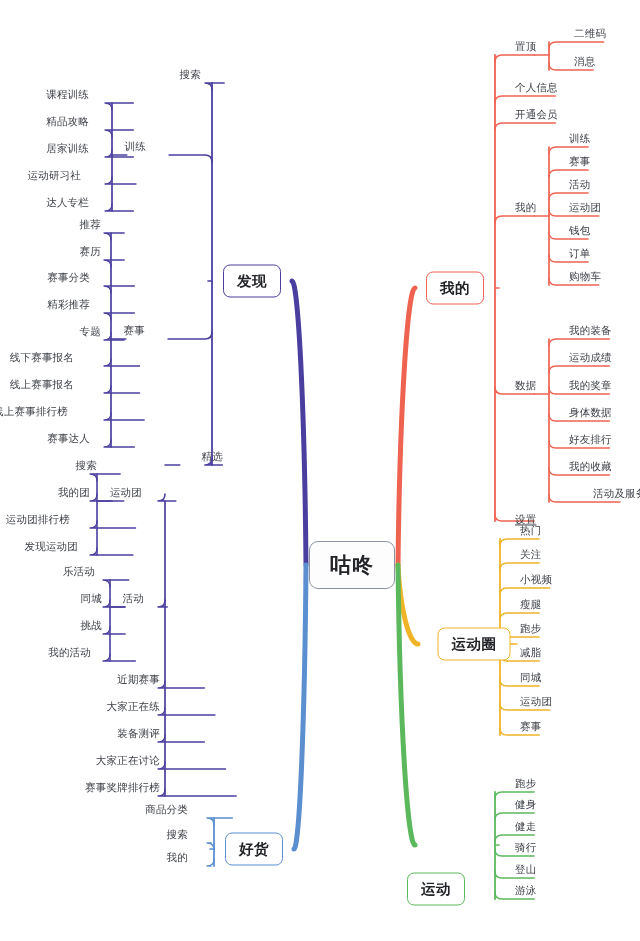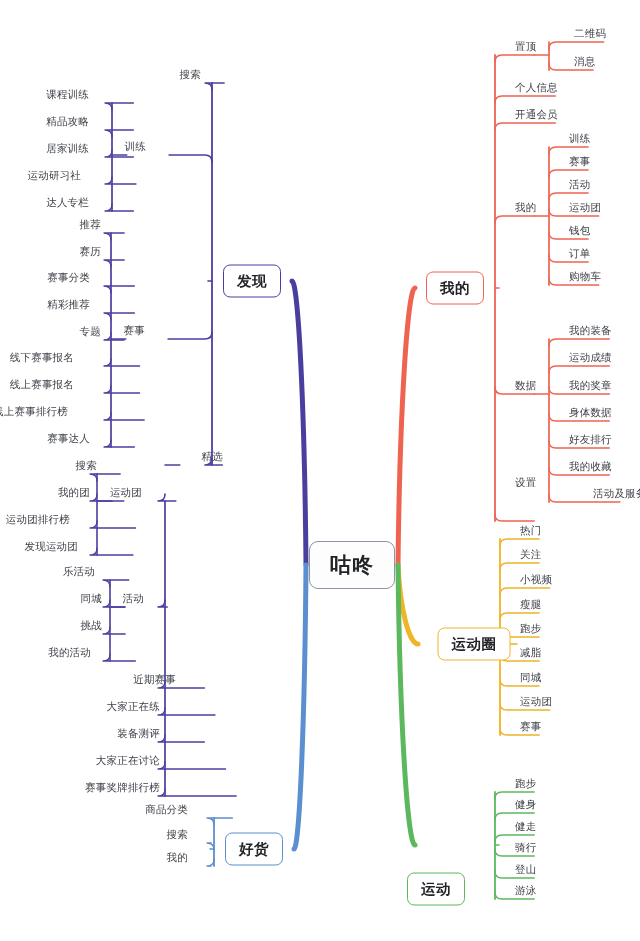--- a/index.html
+++ b/index.html
@@ -171,21 +171,21 @@
       <div class="node leaf al-r" style="left: 144px; top: 501px;">运动团</div>
       <div class="node leaf al-r" style="left: 99px; top: 474px;">搜索</div>
       <div class="node leaf al-r" style="left: 92px; top: 501px;">我的团</div>
       <div class="node leaf al-r" style="left: 72px; top: 528px;">运动团排行榜</div>
       <div class="node leaf al-r" style="left: 80px; top: 555px;">发现运动团</div>
       <div class="node leaf al-r" style="left: 146px; top: 607px;">活动</div>
       <div class="node leaf al-r" style="left: 97px; top: 580px;">乐活动</div>
       <div class="node leaf al-r" style="left: 104px; top: 607px;">同城</div>
       <div class="node leaf al-r" style="left: 104px; top: 634px;">挑战</div>
       <div class="node leaf al-r" style="left: 93px; top: 661px;">我的活动</div>
-      <div class="node leaf al-r" style="left: 178px; top: 688px;">近期赛事</div>
+      <div class="node leaf al-r" style="left: 162px; top: 688px;">近期赛事</div>
       <div class="node leaf al-r" style="left: 162px; top: 715px;">大家正在练</div>
       <div class="node leaf al-r" style="left: 162px; top: 742px;">装备测评</div>
       <div class="node leaf al-r" style="left: 162px; top: 769px;">大家正在讨论</div>
       <div class="node leaf al-r" style="left: 162px; top: 796px;">赛事奖牌排行榜</div>
       <div class="node l1" style="left: 455px; top: 288px; border-color: rgb(239, 99, 81);">我的</div>
       <div class="node leaf al-l" style="left: 513px; top: 55px;">置顶</div>
       <div class="node leaf al-l" style="left: 572px; top: 42px;">二维码</div>
       <div class="node leaf al-l" style="left: 572px; top: 70px;">消息</div>
       <div class="node leaf al-l" style="left: 513px; top: 96px;">个人信息</div>
       <div class="node leaf al-l" style="left: 513px; top: 123px;">开通会员</div>
@@ -198,21 +198,21 @@
       <div class="node leaf al-l" style="left: 567px; top: 262px;">订单</div>
       <div class="node leaf al-l" style="left: 567px; top: 285px;">购物车</div>
       <div class="node leaf al-l" style="left: 513px; top: 394px;">数据</div>
       <div class="node leaf al-l" style="left: 567px; top: 339px;">我的装备</div>
       <div class="node leaf al-l" style="left: 567px; top: 366px;">运动成绩</div>
       <div class="node leaf al-l" style="left: 567px; top: 394px;">我的奖章</div>
       <div class="node leaf al-l" style="left: 567px; top: 421px;">身体数据</div>
       <div class="node leaf al-l" style="left: 567px; top: 448px;">好友排行</div>
       <div class="node leaf al-l" style="left: 567px; top: 475px;">我的收藏</div>
       <div class="node leaf al-l" style="left: 567px; top: 502px; margin-left: 24px;">活动及服务</div>
-      <div class="node leaf al-l" style="left: 513px; top: 491px;">设置</div>
+      <div class="node leaf al-l" style="left: 513px; top: 528px; text-decoration: underline;">设置</div>
       <div class="node l1" style="left: 458px; top: 644px; border-color: rgb(240, 180, 41); margin-left: 16px;">运动圈</div>
       <div class="node leaf al-l" style="left: 518px; top: 539px;">热门</div>
       <div class="node leaf al-l" style="left: 518px; top: 563px;">关注</div>
       <div class="node leaf al-l" style="left: 518px; top: 588px;">小视频</div>
       <div class="node leaf al-l" style="left: 518px; top: 613px;">瘦腿</div>
       <div class="node leaf al-l" style="left: 518px; top: 637px;">跑步</div>
       <div class="node leaf al-l" style="left: 518px; top: 661px;">减脂</div>
       <div class="node leaf al-l" style="left: 518px; top: 686px;">同城</div>
       <div class="node leaf al-l" style="left: 518px; top: 710px;">运动团</div>
       <div class="node leaf al-l" style="left: 518px; top: 735px;">赛事</div>

